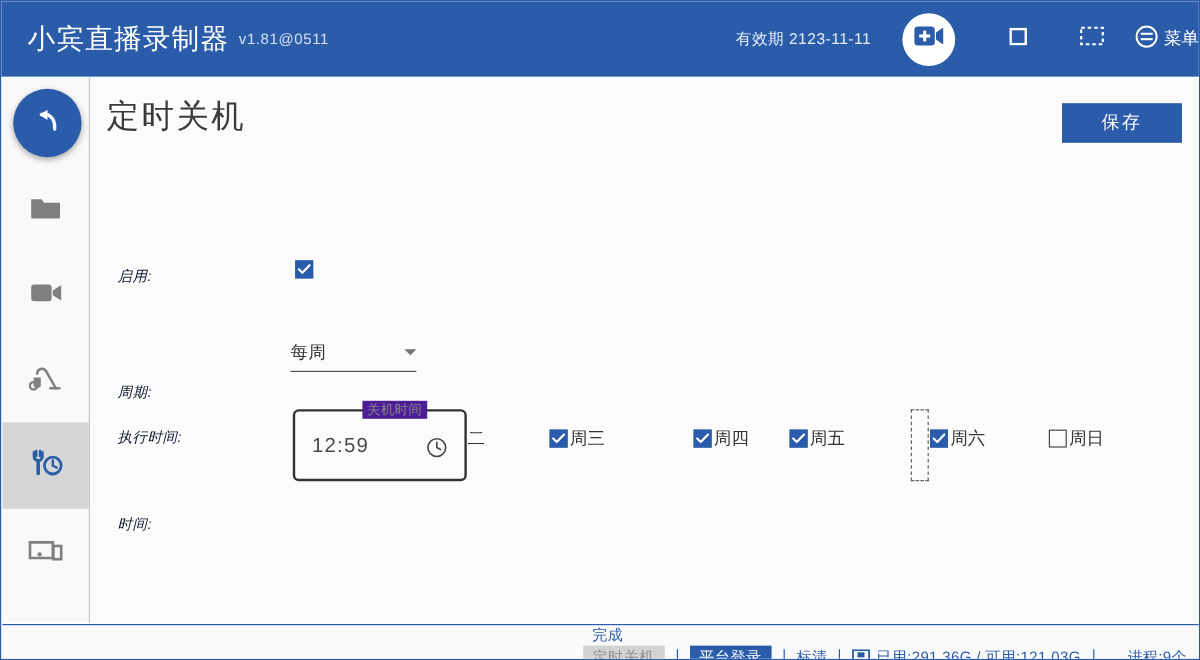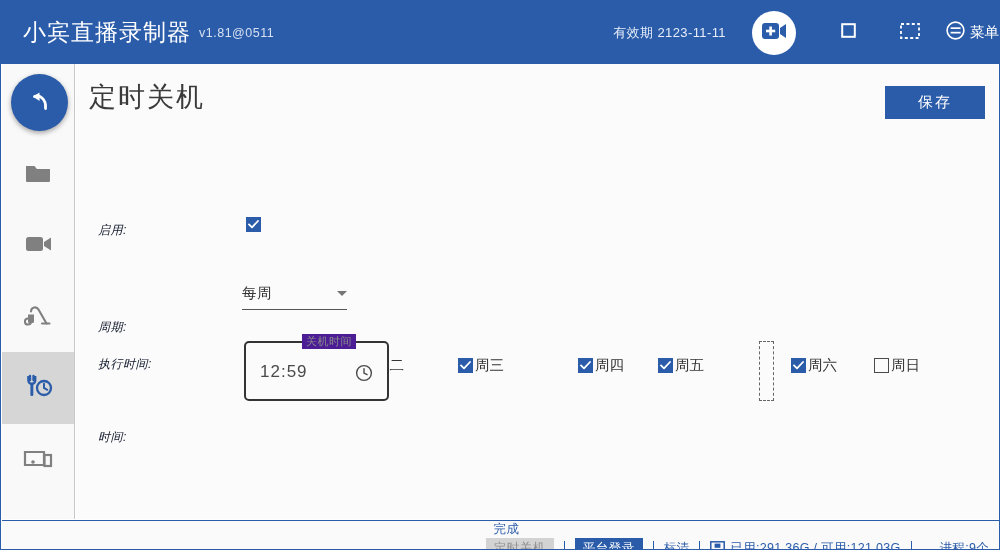--- a/index.html
+++ b/index.html
@@ -415,21 +415,21 @@
 
       <div class="wd" style="left:400px;">
         <span class="cb">
           <svg width="11" height="9" viewBox="0 0 11 9">
               <path d="M1 4.4 L4 7.3 L10 1" fill="none" stroke="#ffffff" stroke-width="1.8" stroke-linecap="round" stroke-linejoin="round"></path>
             </svg>
         </span>
         <span class="wd-label">周五</span>
       </div>
 
-      <div class="wd" style="left:517px;padding-left:16px;">
+      <div class="wd" style="left:501px;padding-left:16px;">
         <span class="cb">
           <svg width="11" height="9" viewBox="0 0 11 9">
               <path d="M1 4.4 L4 7.3 L10 1" fill="none" stroke="#ffffff" stroke-width="1.8" stroke-linecap="round" stroke-linejoin="round"></path>
             </svg>
         </span>
         <span class="wd-label">周六</span>
       </div>
 
       <div class="wd" style="left:601px;padding-left:15px;">
         <span class="cb unchecked"></span>

